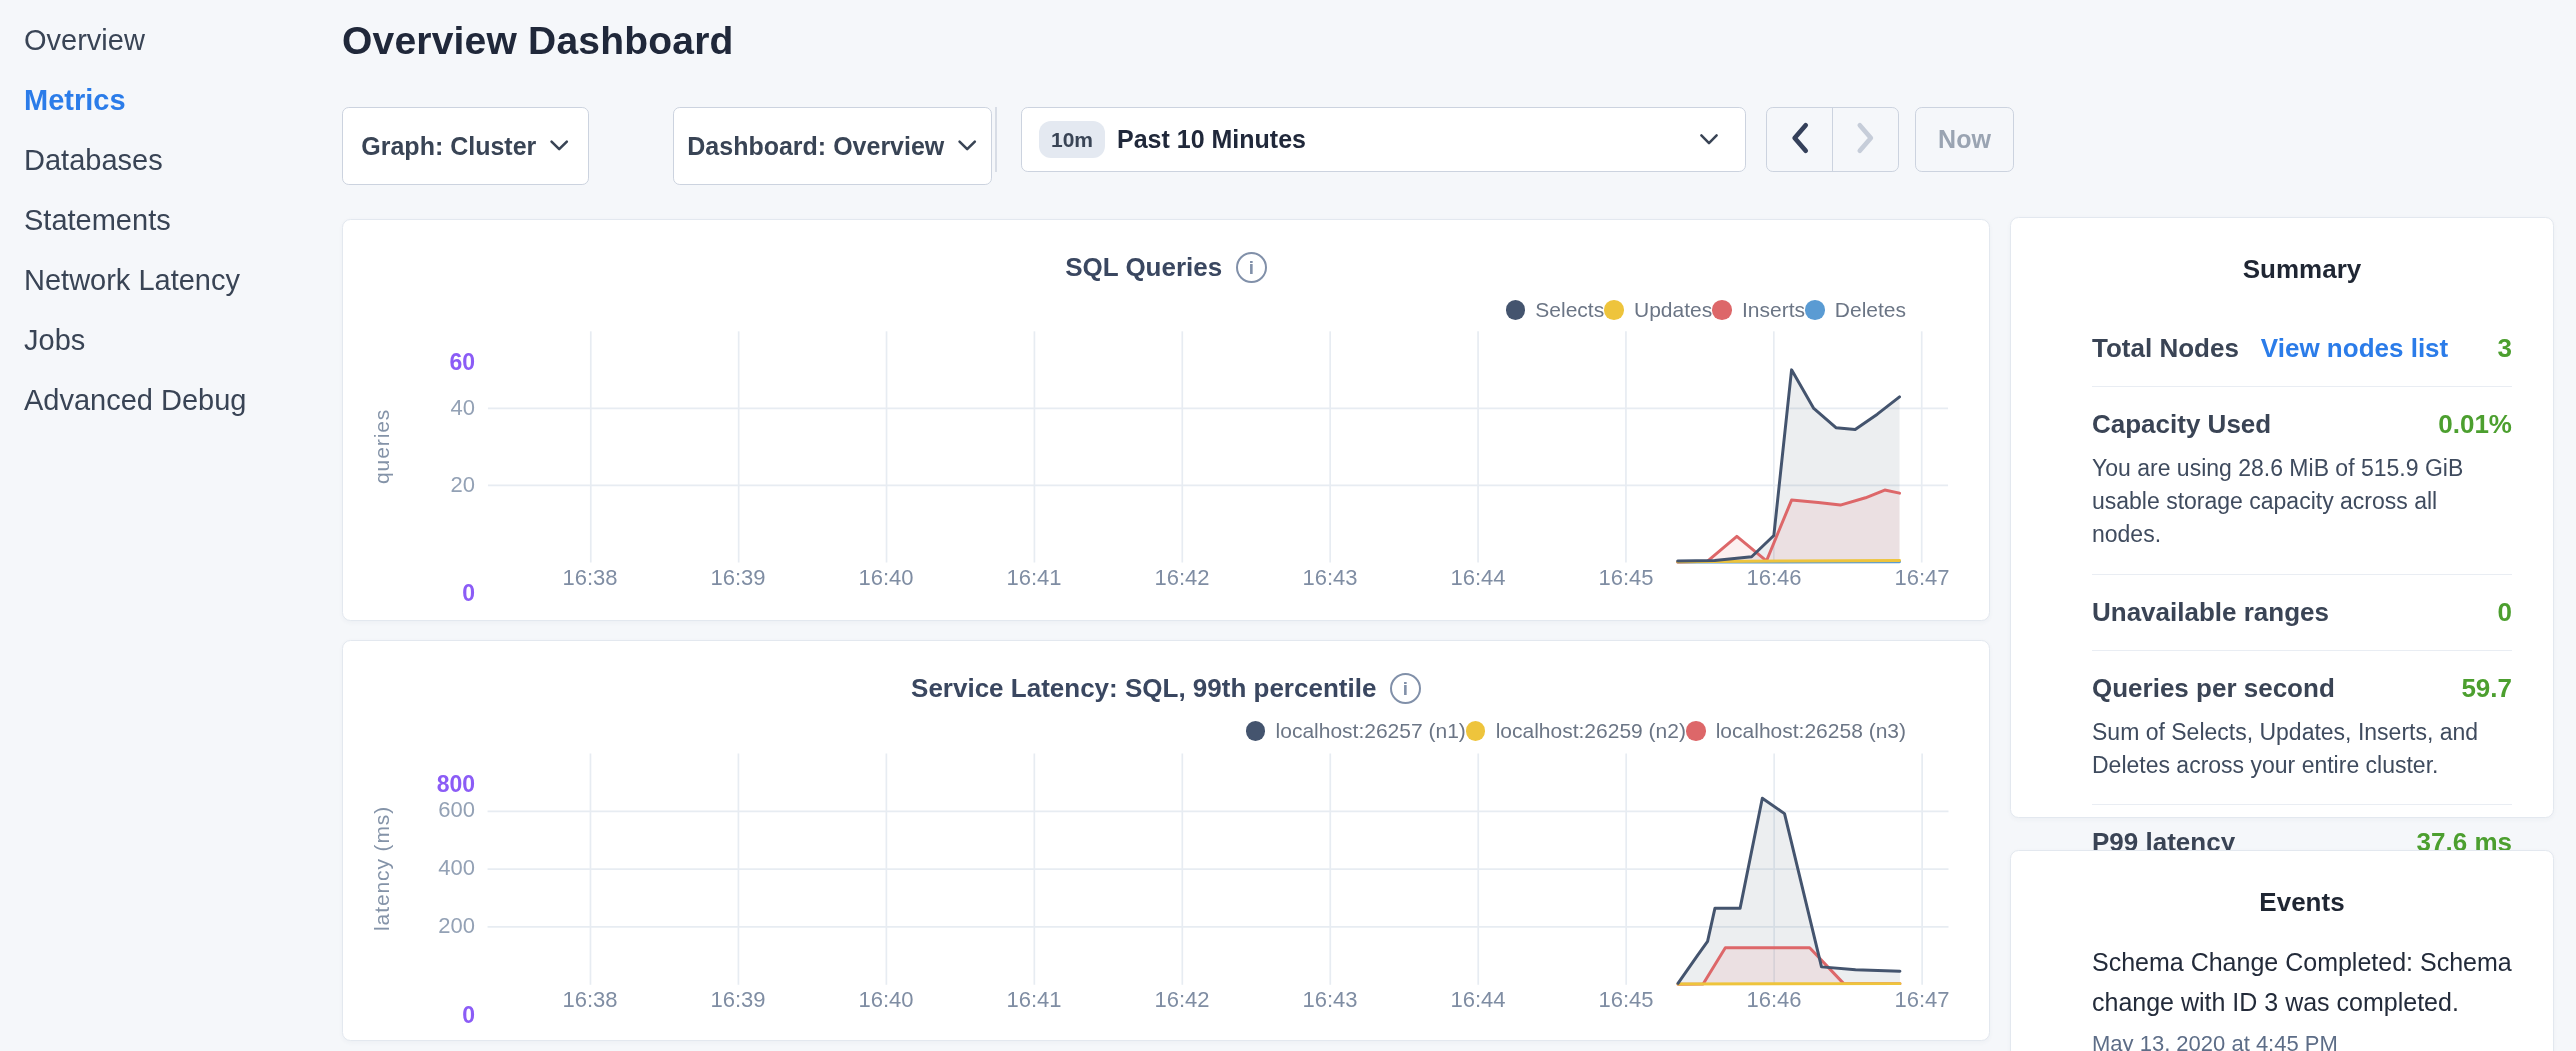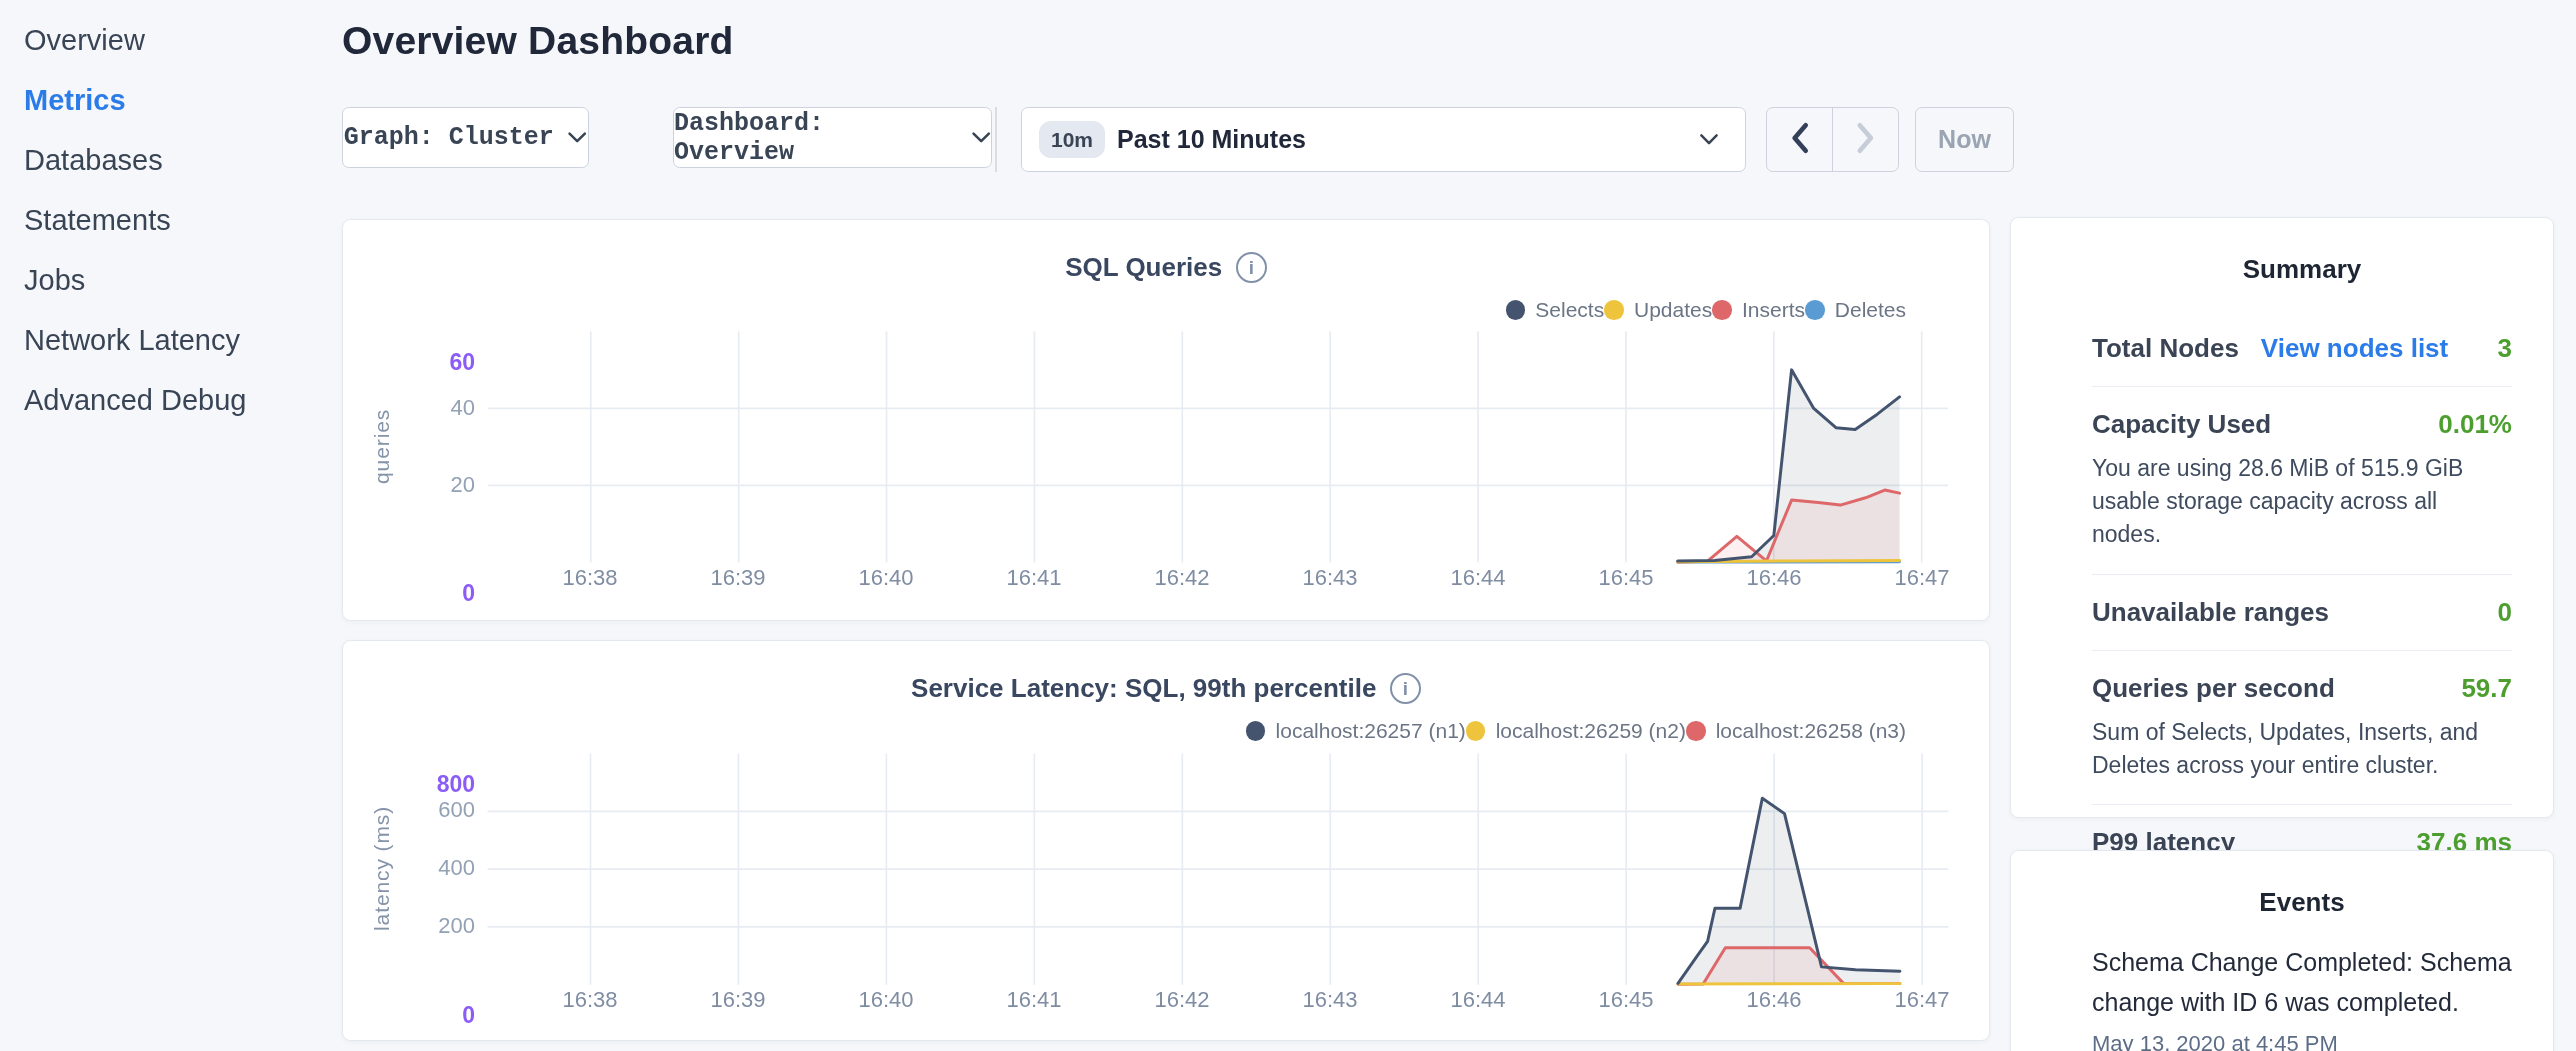--- a/index.html
+++ b/index.html
@@ -10,22 +10,22 @@
     font-family:"Liberation Sans","DejaVu Sans",sans-serif;
     color:#394455;
   }
   
   .sidebar { position:absolute; left:0; top:0; width:342px; height:1051px; padding-top:10.2px; }
   .side-item { height:60px; display:flex; align-items:center; padding-left:24px;
                font-size:29px; font-weight:500; color:#394455; cursor:pointer; }
   .side-item.active { color:#2b7ce9; font-weight:700; }
   
   .page-title { position:absolute; left:342px; top:18.7px; font-size:39px; font-weight:600; color:#20283a; letter-spacing:0.2px; }
-  .dd { position:absolute; top:107px; height:61px; background:#fff; border:1.7px solid #ccd3df; border-radius:6.8px;
-        display:flex; align-items:center; justify-content:center; gap:13px; font-size:25px; font-weight:700; color:#394455; cursor:pointer;font-family:Liberation Mono, monospace; }
+  .dd { position:absolute; top:107px; height:78px; background:#fff; border:1.7px solid #ccd3df; border-radius:6.8px;
+        display:flex; align-items:center; justify-content:center; gap:13px; font-size:25px; font-weight:700; color:#394455; cursor:pointer; }
   .dd-graph { left:342px; width:247px; }
   .dd-dash  { left:629px; width:319px;margin-left:44px; }
   .tool-divider { position:absolute; left:995px; top:107px; height:65px; width:1.7px; background:#d8dde6; }
   .time-dd { position:absolute; left:1021px; top:107px; width:725px; height:65px; background:#fff;
              border:1.7px solid #ccd3df; border-radius:6.8px; display:flex; align-items:center; cursor:pointer; }
   .time-badge { margin-left:17px; background:#e4e9f1; border-radius:12px; padding:6.8px 12px;
                 font-size:21px; font-weight:700; color:#394455; }
   .time-label { margin-left:12px; font-size:25px; font-weight:700; color:#20283a; }
   .time-dd .chev { margin-left:auto; margin-right:25.5px; }
   .chev svg { display:block; }
@@ -75,22 +75,22 @@
   .event-time { margin-top:8.5px; font-size:22px; color:#5d6d87; }
 </style>
 </head>
 <body>
 
 <nav class="sidebar">
   <div class="side-item">Overview</div>
   <div class="side-item active">Metrics</div>
   <div class="side-item">Databases</div>
   <div class="side-item">Statements</div>
+  <div class="side-item">Network Latency</div>
   <div class="side-item">Jobs</div>
-  <div class="side-item">Network Latency</div>
   <div class="side-item">Advanced Debug</div>
 </nav>
 
 <h1 class="page-title">Overview Dashboard</h1>
 
 <div class="dd dd-graph">
   <span>Graph: Cluster</span>
   <span class="chev">
     <svg width="20.4" height="13.6" viewBox="0 0 24 16">
         <path d="M3 3 L12 12 L21 3" fill="none" stroke="#394455" stroke-width="3" stroke-linecap="round" stroke-linejoin="round"></path>
@@ -295,18 +295,18 @@
         <span class="srow-value">37.6 ms</span>
       </div>
     </div>
   </div>
 </aside>
 
 <aside class="card card-events">
   <div class="panel-title">Events</div>
   <div class="events-body">
     <div>
-      <div class="event-text">Schema Change Completed: Schema change with ID 6 was completed.</div>
+      <div class="event-text">Schema Change Completed: Schema change with ID 3 was completed.</div>
       <div class="event-time">May 13, 2020 at 4:45 PM</div>
     </div>
   </div>
 </aside>
 
 
 </body></html>

